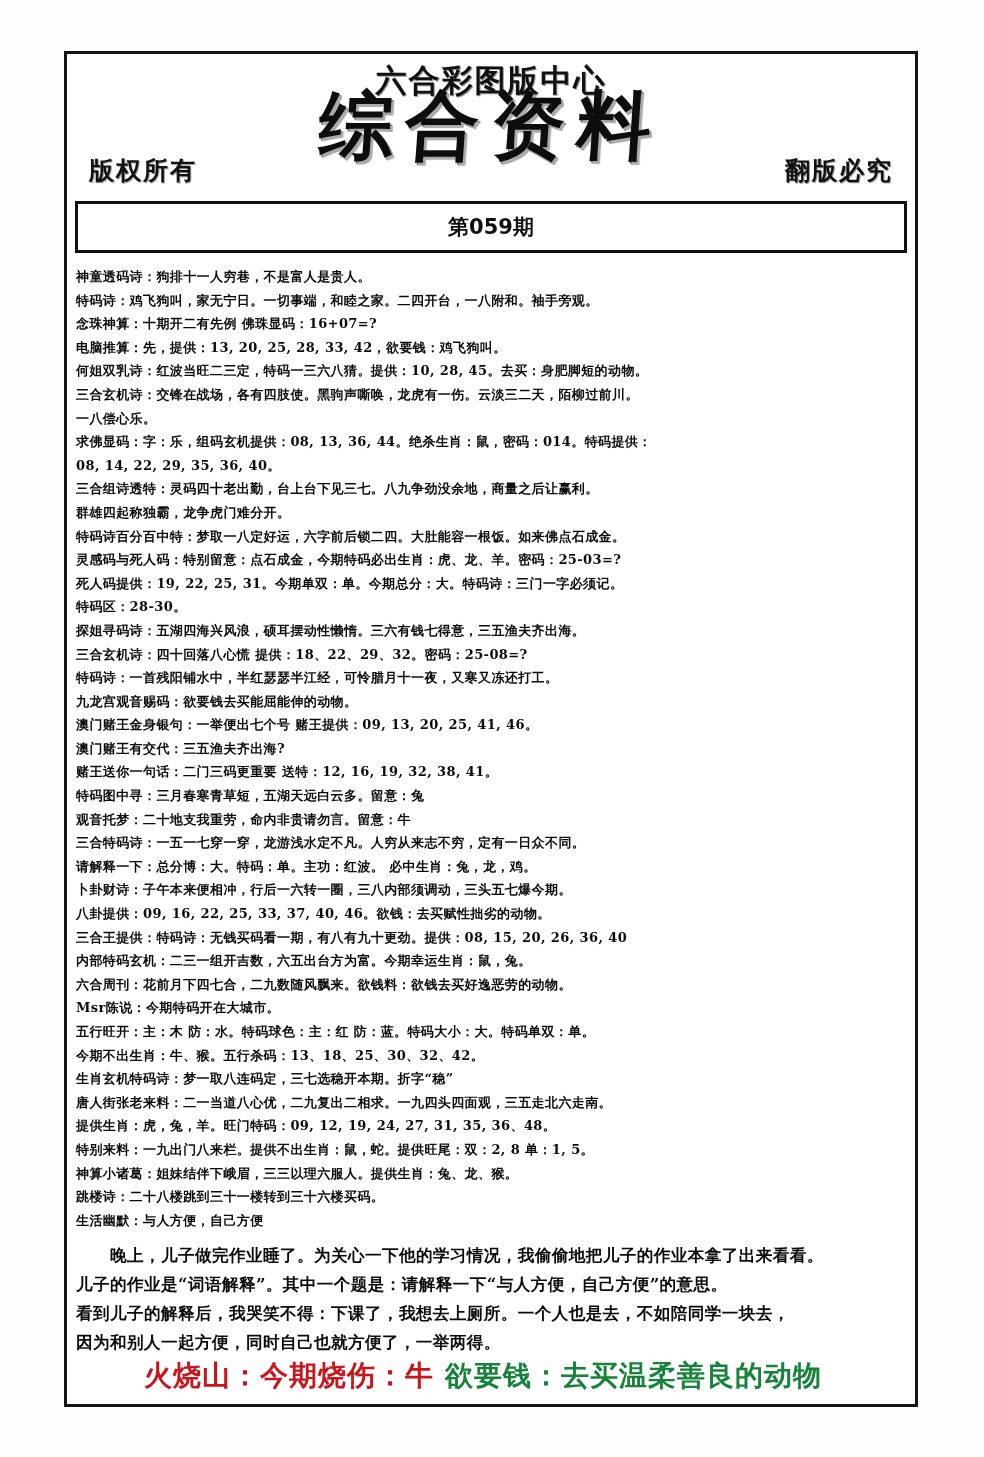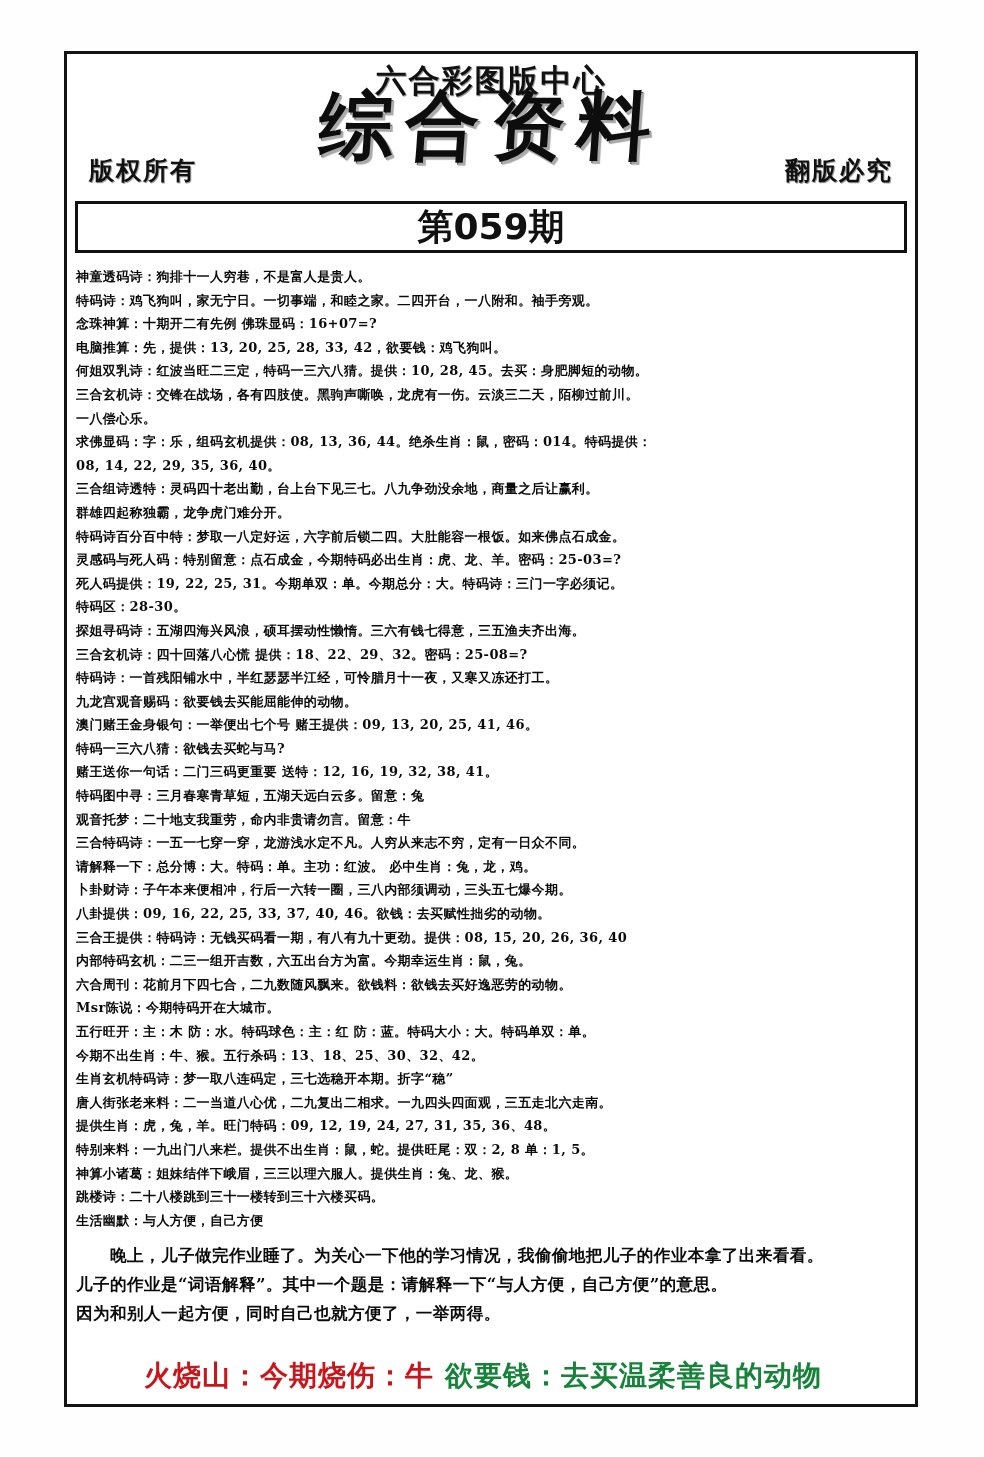--- a/index.html
+++ b/index.html
@@ -84,21 +84,21 @@
     height: 52px;
     box-sizing: border-box;
     display: flex;
     align-items: center;
     justify-content: center;
     background: #fff;
   }
   #issue-label {
     font-family: "DejaVu Sans", "Liberation Sans", sans-serif;
     font-weight: bold;
-    font-size: 36px;
+    font-size: 21px;
     color: #111;
     letter-spacing: 0px;
   }
 
   
   #content {
     padding: 12px 9px 2px 9px;
   }
   .line {
     font-family: "DejaVu Serif", "Liberation Serif", serif;
@@ -175,21 +175,21 @@
           <div class="line">群雄四起称独霸，龙争虎门难分开。</div>
           <div class="line">特码诗百分百中特：梦取一八定好运，六字前后锁二四。大肚能容一根饭。如来佛点石成金。</div>
           <div class="line">灵感码与死人码：特别留意：点石成金，今期特码必出生肖：虎、龙、羊。密码：25-03=?</div>
           <div class="line">死人码提供：19, 22, 25, 31。今期单双：单。今期总分：大。特码诗：三门一字必须记。</div>
           <div class="line">特码区：28-30。</div>
           <div class="line">探姐寻码诗：五湖四海兴风浪，硕耳摆动性懒惰。三六有钱七得意，三五渔夫齐出海。</div>
           <div class="line">三合玄机诗：四十回落八心慌  提供：18、22、29、32。密码：25-08=?</div>
           <div class="line">特码诗：一首残阳铺水中，半红瑟瑟半江经，可怜腊月十一夜，又寒又冻还打工。</div>
           <div class="line">九龙宫观音赐码：欲要钱去买能屈能伸的动物。</div>
           <div class="line">澳门赌王金身银句：一举便出七个号  赌王提供：09, 13, 20, 25, 41, 46。</div>
-          <div class="line">特码一三六八猜：欲钱去买蛇与马?</div>
+          <div class="line">澳门赌王有交代：三五渔夫齐出海?</div>
           <div class="line">赌王送你一句话：二门三码更重要  送特：12, 16, 19, 32, 38, 41。</div>
           <div class="line">特码图中寻：三月春寒青草短，五湖天远白云多。留意：兔</div>
           <div class="line">观音托梦：二十地支我重劳，命内非贵请勿言。留意：牛</div>
           <div class="line">三合特码诗：一五一七穿一穿，龙游浅水定不凡。人穷从来志不穷，定有一日众不同。</div>
           <div class="line">请解释一下：总分博：大。特码：单。主功：红波。 必中生肖：兔，龙，鸡。</div>
           <div class="line">卜卦财诗：子午本来便相冲，行后一六转一圈，三八内部须调动，三头五七爆今期。</div>
           <div class="line">八卦提供：09, 16, 22, 25, 33, 37, 40, 46。欲钱：去买赋性拙劣的动物。</div>
           <div class="line">三合王提供：特码诗：无钱买码看一期，有八有九十更劲。提供：08, 15, 20, 26, 36, 40</div>
           <div class="line">内部特码玄机：二三一组开吉数，六五出台方为富。今期幸运生肖：鼠，兔。</div>
           <div class="line">六合周刊：花前月下四七合，二九数随风飘来。欲钱料：欲钱去买好逸恶劳的动物。</div>
@@ -201,20 +201,21 @@
           <div class="line">提供生肖：虎，兔，羊。旺门特码：09, 12, 19, 24, 27, 31, 35, 36、48。</div>
           <div class="line">特别来料：一九出门八来栏。提供不出生肖：鼠，蛇。提供旺尾：双：2, 8 单：1, 5。</div>
           <div class="line">神算小诸葛：姐妹结伴下峨眉，三三以理六服人。提供生肖：兔、龙、猴。</div>
           <div class="line">跳楼诗：二十八楼跳到三十一楼转到三十六楼买码。</div>
           <div class="line">生活幽默：与人方便，自己方便</div>
         </div>
       <div class="spacer"></div>
       <div id="joke-host">
           <div class="para indent">晚上，儿子做完作业睡了。为关心一下他的学习情况，我偷偷地把儿子的作业本拿了出来看看。</div>
           <div class="para">儿子的作业是“词语解释”。其中一个题是：请解释一下“与人方便，自己方便”的意思。</div>
+          <div class="para">看到儿子的解释后，我哭笑不得：下课了，我想去上厕所。一个人也是去，不如陪同学一块去，</div>
           <div class="para">因为和别人一起方便，同时自己也就方便了，一举两得。</div>
         </div>
     </div>
 
     <div id="footer-banner">
       <span class="fb fb-red" style="color: rgb(201, 22, 28);">火烧山：今期烧伤：牛 </span>
       <span class="fb fb-green" style="color: rgb(23, 131, 58);">欲要钱：去买温柔善良的动物</span>
     </div>
 
   </div>

